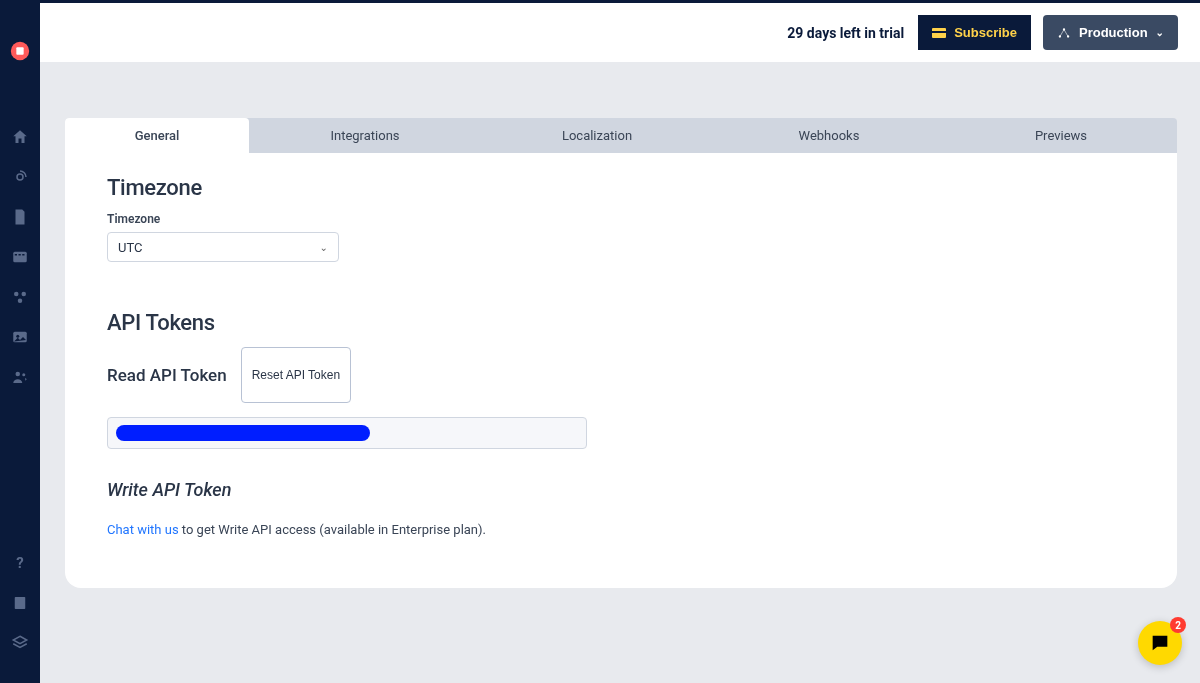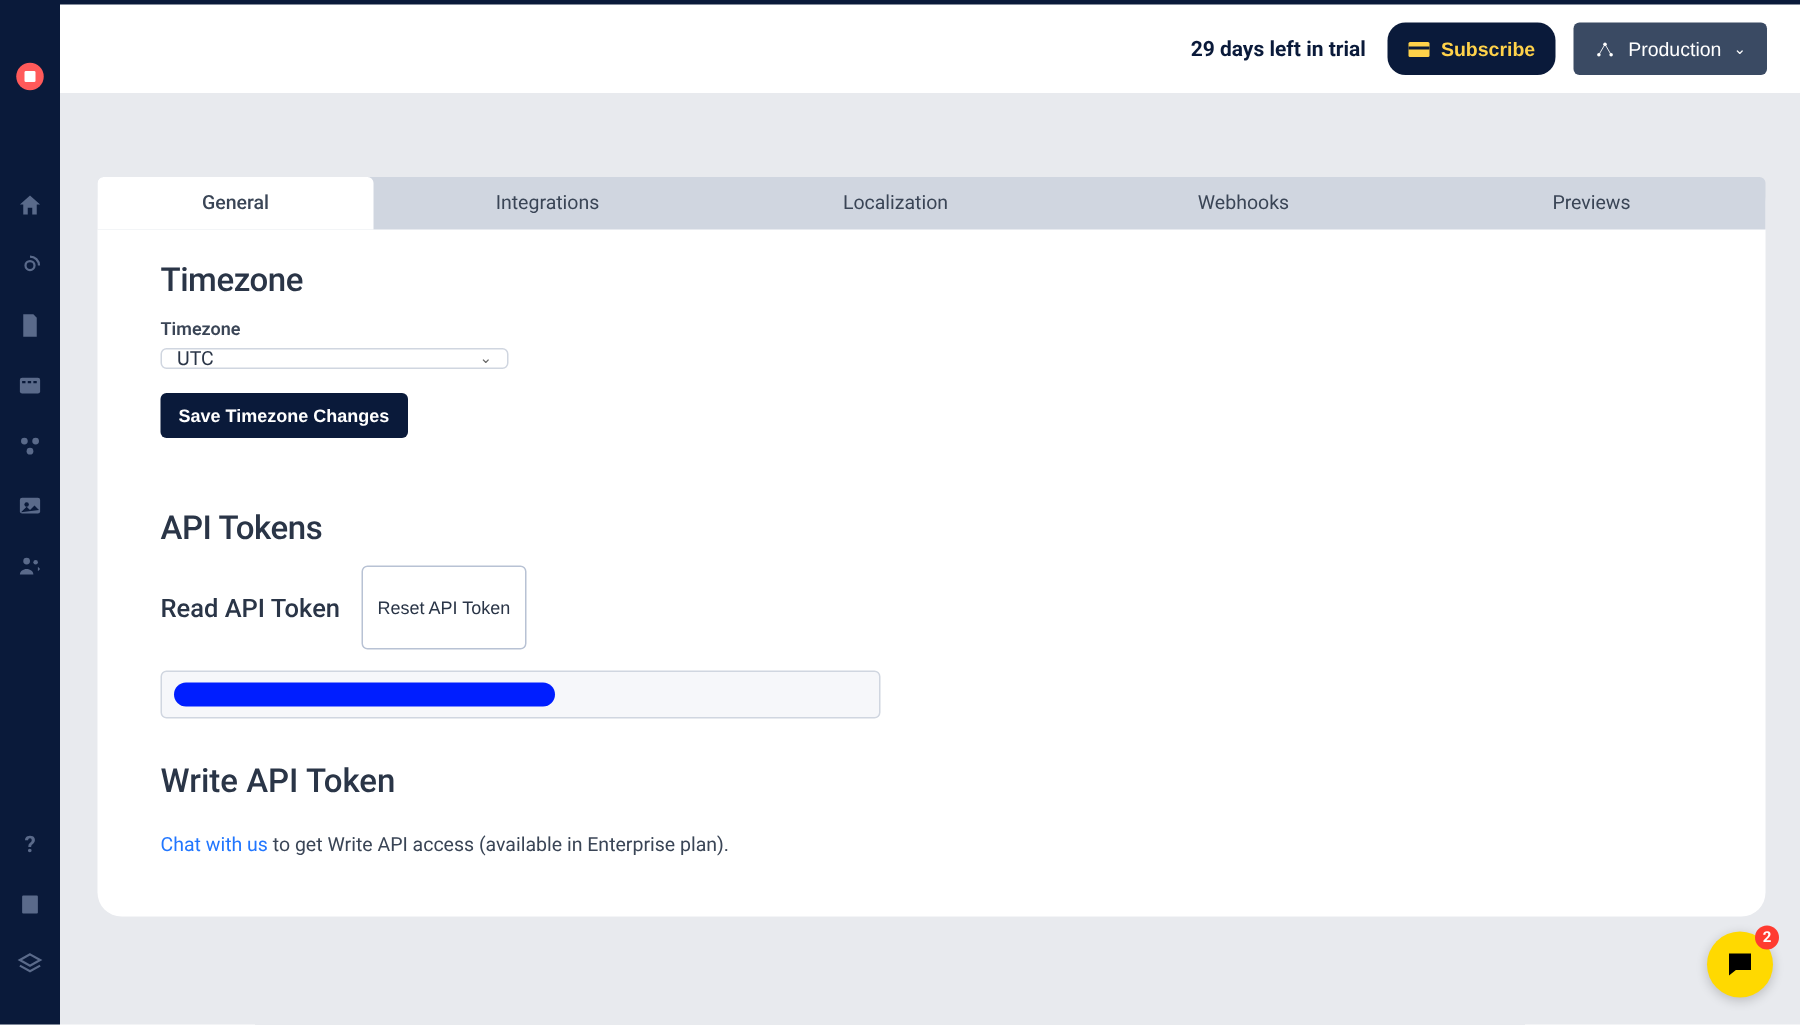--- a/index.html
+++ b/index.html
@@ -60,37 +60,37 @@
     font-weight: 700;
     font-size: 14px;
     margin-right: 14px;
   }
   .subscribe-btn {
     background: #0a1a3a;
     color: #ffd24a;
     font-weight: 700;
     font-size: 13px;
     border: none;
-    border-radius: 12px;
+    border-radius: 0;
     padding: 10px 14px;
     display: flex;
     align-items: center;
     gap: 8px;
     cursor: pointer;
   }
   .subscribe-btn .cc-icon {
     width: 14px; height: 10px; background: #ffd24a; border-radius: 1px; position: relative;
   }
   .subscribe-btn .cc-icon::after {
     content:''; position:absolute; left:0; right:0; top:3px; height:2px; background:#0a1a3a;
   }
   .env-btn {
     background: #3a4a63;
     color: #fff;
-    font-weight: 400;
+    font-weight: 700;
     font-size: 13px;
     border: none;
     border-radius: 4px;
     padding: 10px 14px;
     margin-left: 12px;
     display: flex;
     align-items: center;
     gap: 8px;
     cursor: pointer;
   }
@@ -136,21 +136,21 @@
     letter-spacing: -0.3px;
   }
   .field-label {
     font-size: 12px;
     color: #3a4556;
     font-weight: 600;
     margin-bottom: 6px;
   }
   .select-box {
     width: 232px;
-    height: 14px;
+    height: 30px;
     border: 1px solid #d0d6e0;
     border-radius: 4px;
     display: flex;
     align-items: center;
     justify-content: space-between;
     padding: 0 10px;
     font-size: 13px;
     color: #2a3547;
     background: #fff;
     cursor: pointer;
@@ -336,34 +336,33 @@
     <div class="tab">Previews</div>
   </div>
 
   <div class="panel">
     <div class="section-title">Timezone</div>
     <div class="field-label">Timezone</div>
     <div class="select-box">
       <span>UTC</span>
       <span class="chev">⌄</span>
     </div>
-    <button class="save-btn">Save Timezone Changes</button>
 
     <div class="api-section">
       <div class="section-title">API Tokens</div>
       <div>
         <span class="sub-title">Read API Token</span>
         <button class="reset-btn">Reset API Token</button>
       </div>
       <div class="token-box">
         <div class="token-pill"></div>
       </div>
 
       <div class="write-section">
-        <div class="sub-title" style="font-size:22px;">Write API Token</div>
+        <div class="sub-title" style="font-size:18px;font-style:italic;">Write API Token</div>
         <div class="help-text">
           <a href="#">Chat with us</a><span> to get Write API access (available in Enterprise plan).</span>
         </div>
       </div>
     </div>
   </div>
 </div>
 
 <div class="chat-bubble">
   <svg viewBox="0 0 24 24" fill="#000">

